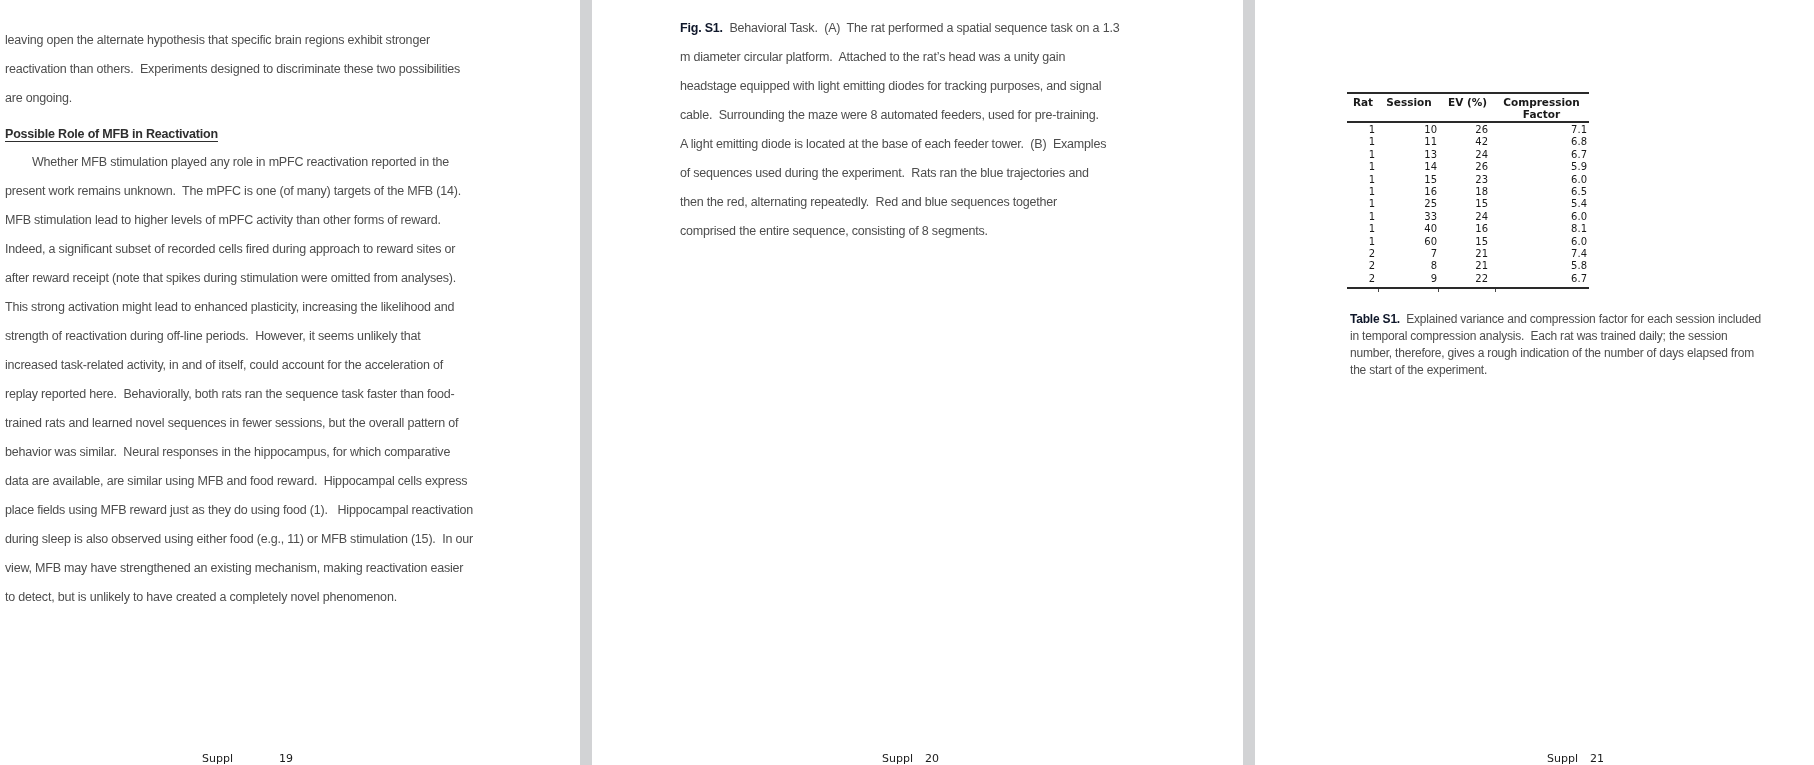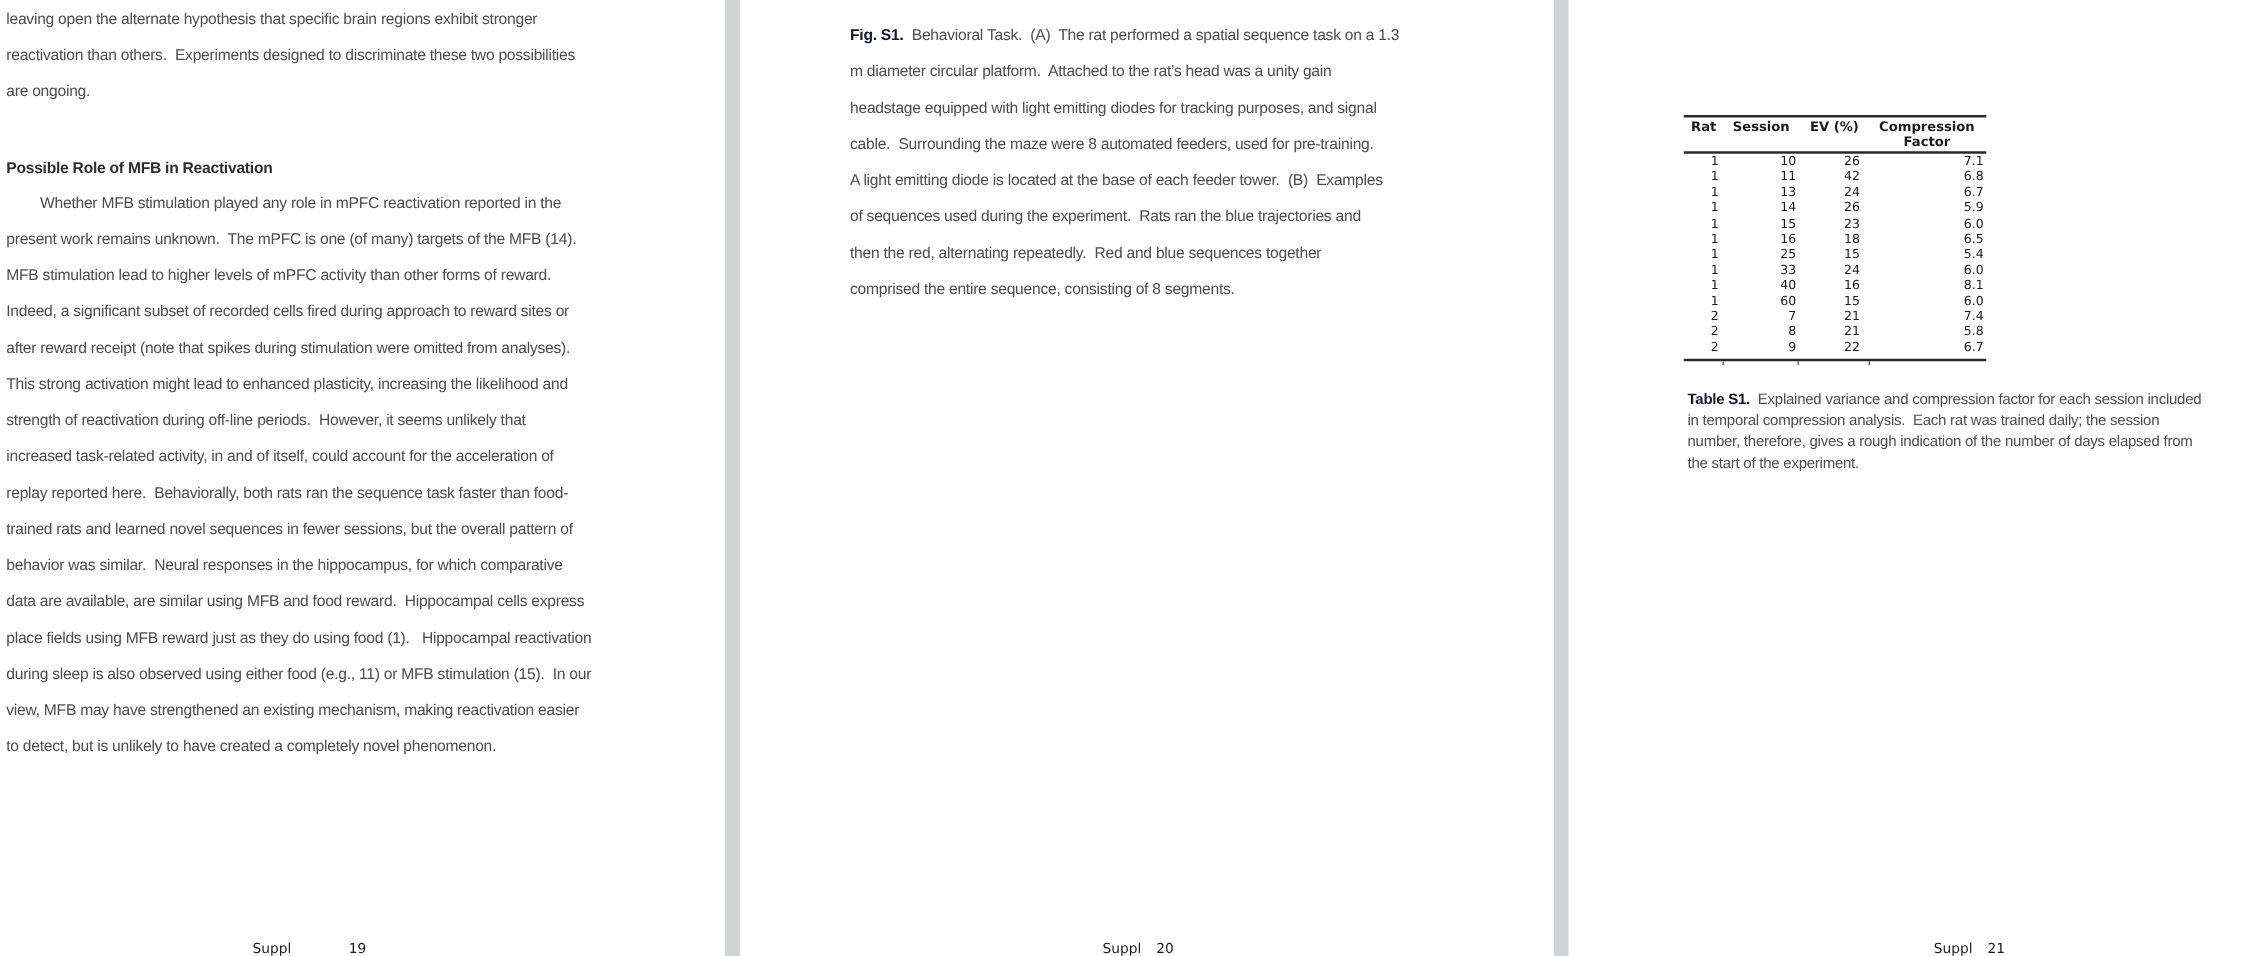--- a/index.html
+++ b/index.html
@@ -18,25 +18,25 @@
     position:absolute;top:0;height:765px;width:12px;background:#d2d3d5;
   }
   .divider1{left:580px;}
   .divider2{left:1243px;}
 
   
   .bodytext{
     color:#4d4d4d;font-size:12.5px;letter-spacing:-0.2px;
   }
   .line{white-space:pre;line-height:29px;height:29px;}
-  .p1-para1{position:absolute;left:5px;top:1px;width:575px;}
+  .p1-para1{position:absolute;left:5px;top:26px;width:575px;}
   .p1-heading{
     position:absolute;left:5px;top:127px;
     font-weight:bold;color:#2e2e2e;font-size:12.5px;letter-spacing:-0.2px;
-    text-underline-offset:3px;white-space:pre;
+    text-decoration:underline;text-underline-offset:3px;white-space:pre;
   }
   .p1-para2{position:absolute;left:5px;top:148px;width:575px;}
   .p1-para2 > div:first-child{padding-left:27px;}
 
   .p2-caption{position:absolute;left:88px;top:14px;width:560px;}
   .boldlabel{font-weight:bold;color:#0f172a;white-space:pre;}
 
   
   .s1-table{
     position:absolute;left:92px;top:92px;width:242px;

